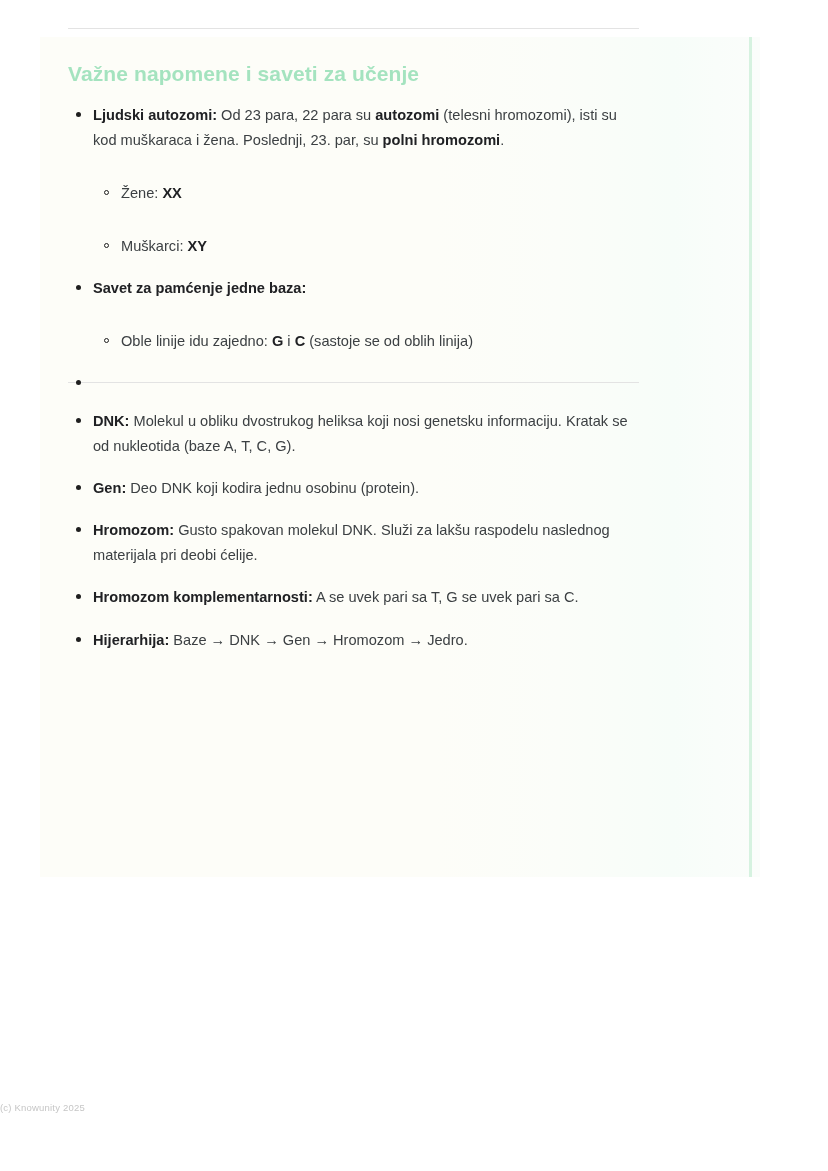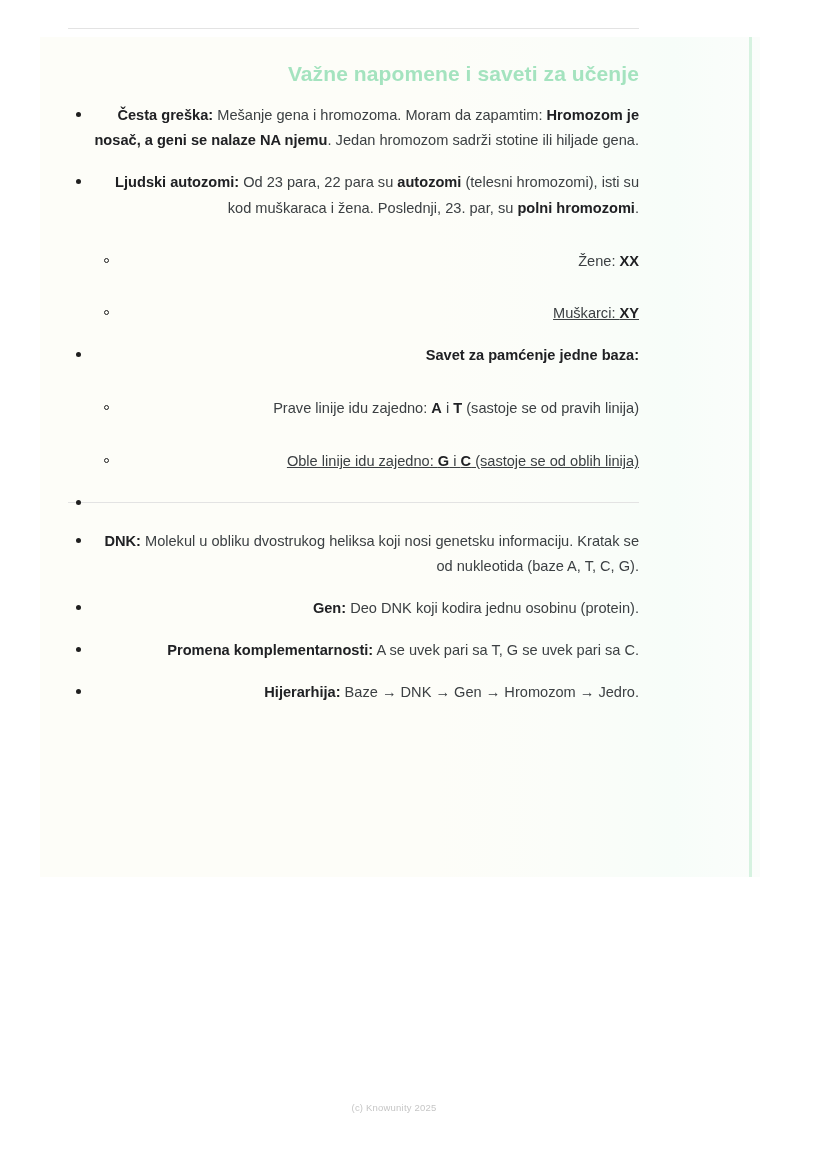--- a/index.html
+++ b/index.html
@@ -43,21 +43,20 @@
     width: 3px;
     height: 840px;
     background: #d6f2e0;
   }
 
   .content {
     position: absolute;
     left: 68px;
     top: 28px;
     width: 571px;
-    text-align: right;
   }
 
   
   .divider {
     height: 1px;
     background: #e3e3e3;
     width: 571px;
     margin: 0;
     border: 0;
   }
@@ -107,21 +106,21 @@
   }
   ul.sub > li {
     position: relative;
     padding-left: 28px;
     margin-bottom: 12px;
     font-size: 14.6px;
     line-height: 1.7;
     color: #3c4043;
     margin-top: 28px;
   }
-  ul.sub > li:last-child { margin-bottom: 0; text-decoration: underline; }
+  ul.sub > li:last-child { margin-bottom: 0; }
   ul.sub > li > .marker-hollow {
     position: absolute;
     left: 11px;
     top: 9px;
     width: 5px;
     height: 5px;
     border-radius: 50%;
     border: 1px solid #1f1f1f;
     background: transparent;
     box-sizing: border-box;
@@ -131,54 +130,53 @@
   li.has-sub { margin-bottom: 14px; }
 
   b, strong { font-weight: bold; color: #202124; }
 
   
   .watermark {
     position: absolute;
     left: 0;
     top: 1102px;
     width: 788px;
-    text-align: center;
+    text-align: left;
     font-size: 9.5px;
     color: #c6c6c6;
     letter-spacing: 0.2px;
   }
 </style>
 </head>
 <body>
 
 <div class="page">
 
   <div class="note-card"></div>
   <div class="accent-strip"></div>
 
   <div class="content">
     <hr class="divider top">
     <div id="sections-host">
         <h2 class="section-title">Važne napomene i saveti za učenje</h2>
         <ul class="bullets">
-          <li><span class="marker"></span><b>Česta greška:</b><span> Mešanje gena i hromozoma. Moram da zapamtim: <b>Hromozom je nosač, a geni se nalaze NA njemu</b>. Jedan hromozom sadrži stotine ili hiljade gena.</span></li>
           <li class="has-sub"><span class="marker"></span><b>Ljudski autozomi:</b><span> Od 23 para, 22 para su <b>autozomi</b> (telesni hromozomi), isti su kod muškaraca i žena. Poslednji, 23. par, su <b>polni hromozomi</b>.</span><ul class="sub">
               <li><span class="marker-hollow"></span><span>Žene: <b>XX</b></span></li>
               <li><span class="marker-hollow"></span><span>Muškarci: <b>XY</b></span></li>
             </ul></li>
           <li class="has-sub"><span class="marker"></span><b>Savet za pamćenje jedne baza:</b><span></span><ul class="sub">
-              <li><span class="marker-hollow"></span><span>Prave linije idu zajedno: <b>A</b> i <b>T</b> (sastoje se od pravih linija)</span></li>
               <li><span class="marker-hollow"></span><span>Oble linije idu zajedno: <b>G</b> i <b>C</b> (sastoje se od oblih linija)</span></li>
             </ul></li>
           <li><span class="marker"></span></li>
         </ul>
         <hr class="divider mid">
         <ul class="bullets">
           <li><span class="marker"></span><b>DNK:</b><span> Molekul u obliku dvostrukog heliksa koji nosi genetsku informaciju. Kratak se od nukleotida (baze A, T, C, G).</span></li>
           <li><span class="marker"></span><b>Gen:</b><span> Deo DNK koji kodira jednu osobinu (protein).</span></li>
-          <li><span class="marker"></span><b>Promena komplementarnosti:</b><span> A se uvek pari sa T, G se uvek pari sa C.</span></li>
+          <li><span class="marker"></span><b>Hromozom:</b><span> Gusto spakovan molekul DNK. Služi za lakšu raspodelu naslednog materijala pri deobi ćelije.</span></li>
+          <li><span class="marker"></span><b>Hromozom komplementarnosti:</b><span> A se uvek pari sa T, G se uvek pari sa C.</span></li>
           <li><span class="marker"></span><b>Hijerarhija:</b><span> Baze → DNK → Gen → Hromozom → Jedro.</span></li>
         </ul>
       </div>
   </div>
 
   <div class="watermark">(c) Knowunity 2025</div>
 </div>
 
 </body></html>

